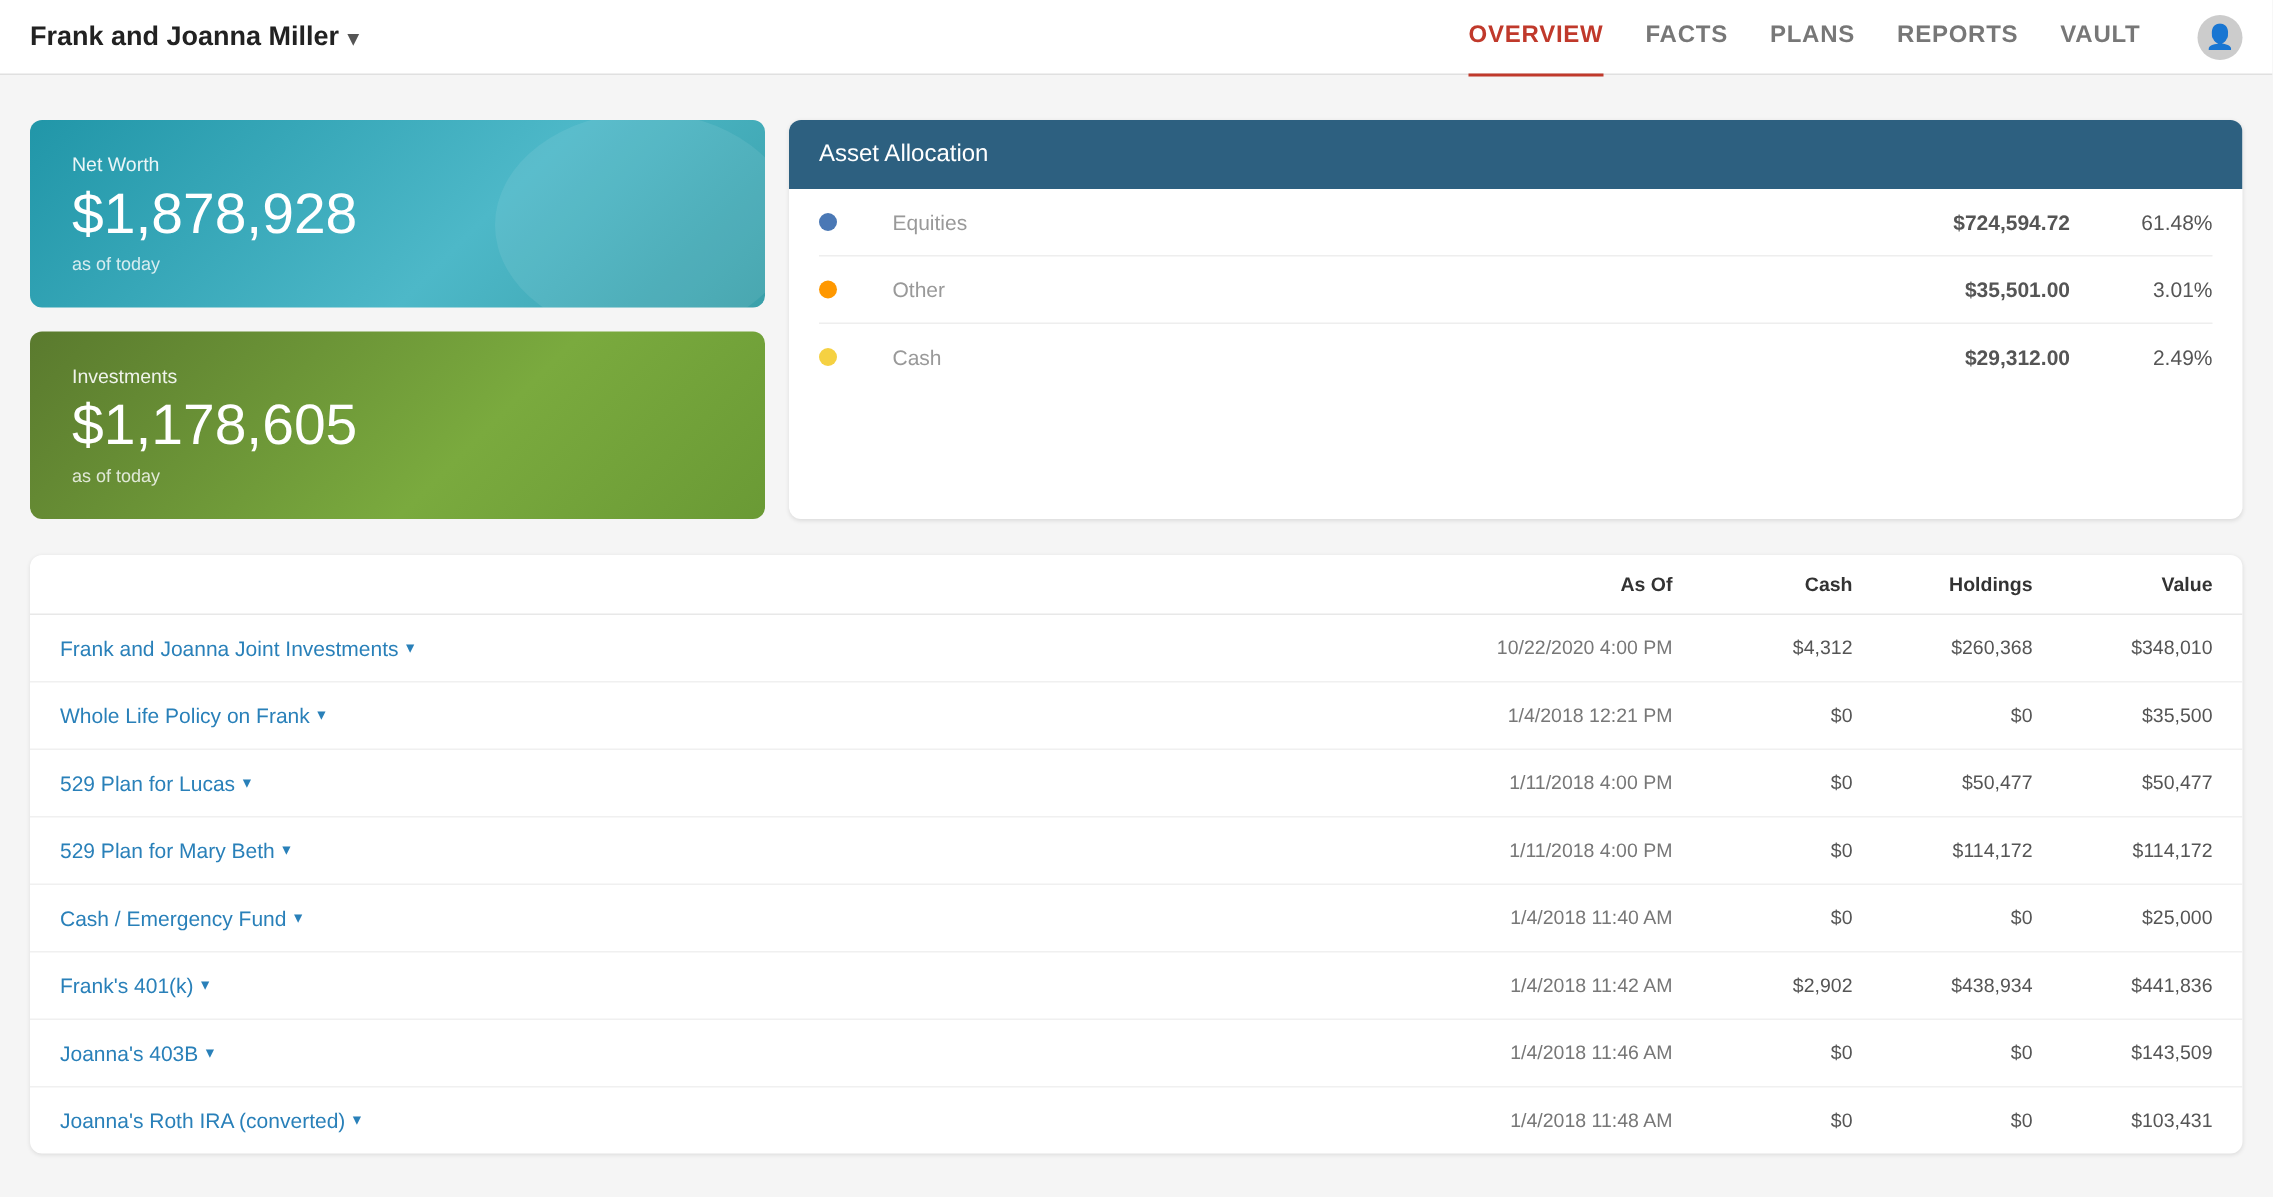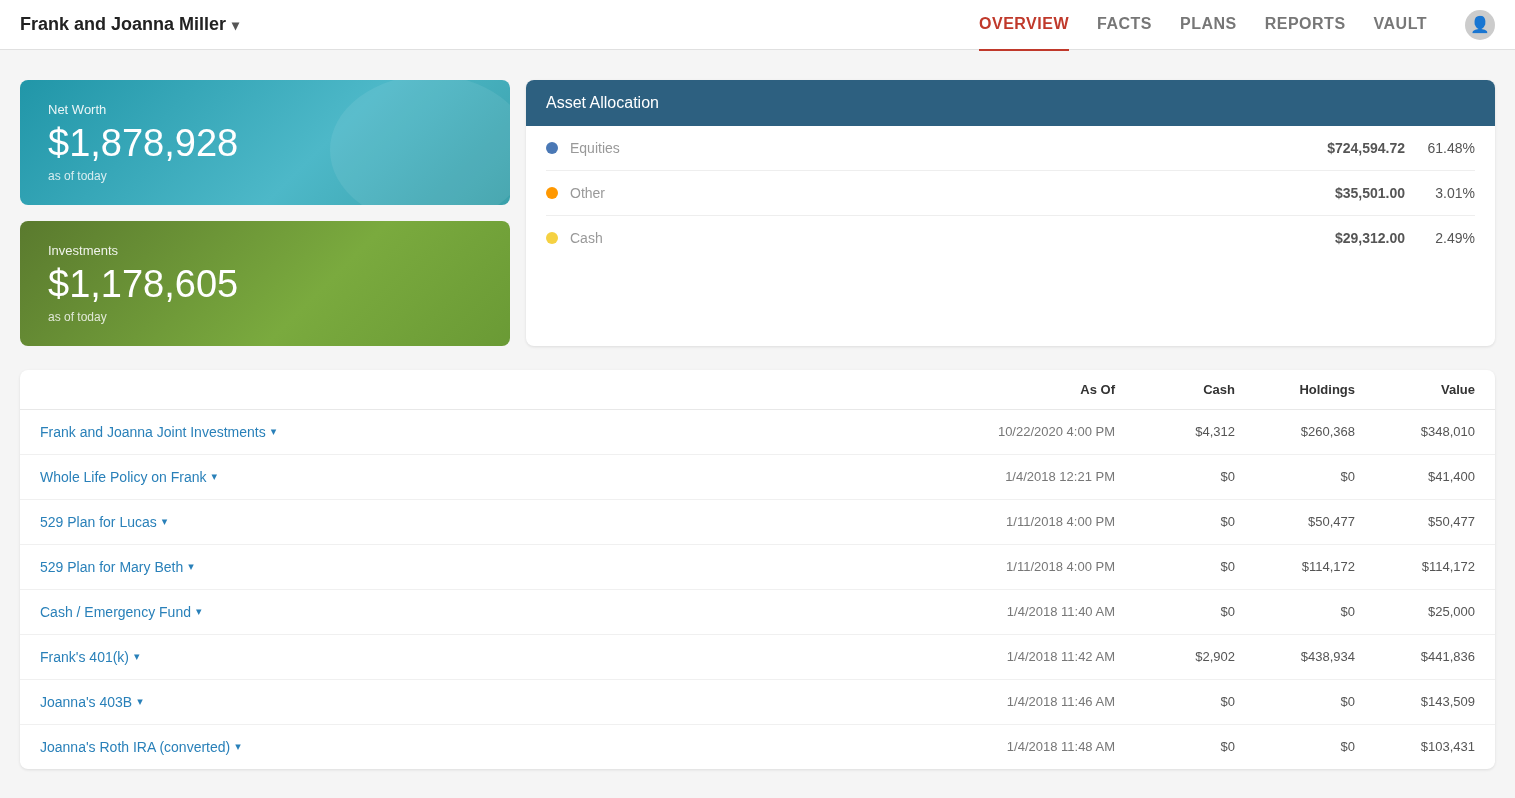--- a/index.html
+++ b/index.html
@@ -70,21 +70,21 @@
       padding: 14px 20px;
       display: flex;
       align-items: center;
     }
     .aa-header-title { color: #fff; font-size: 16px; font-weight: 500; flex: 1; }
 
     
     .aa-header-bar { display: flex; height: 100%; flex: 1; overflow: hidden; border-radius: 2px; margin-left: 10px; }
 
     .aa-rows { padding: 0 20px; }
-    .aa-row { display: flex; align-items: center; padding: 14px 0; border-bottom: 1px solid #eee; }
+    .aa-row { display: flex; align-items: center; padding: 14px 0; border-bottom: 1px solid #eee; gap: 25px; }
     .aa-row:last-child { border-bottom: none; }
     .aa-dot { width: 12px; height: 12px; border-radius: 50%; margin-right: 12px; flex-shrink: 0; }
     .aa-name { color: #999; flex: 1; font-size: 14px; }
     .aa-amount { width: 130px; text-align: right; color: #555; font-size: 14px; font-weight: bold; }
     .aa-pct { width: 70px; text-align: right; color: #555; font-size: 14px; }
 
     
     .table-section { background: #fff; border-radius: 8px; box-shadow: 0 1px 3px rgba(0,0,0,0.1); overflow: hidden; }
     .table-header-row { display: flex; padding: 12px 20px; border-bottom: 1px solid #e8e8e8; }
     .th-name { flex: 1; }
@@ -190,21 +190,21 @@
     <div class="td-asof">10/22/2020 4:00 PM</div>
     <div class="td-cash">$4,312</div>
     <div class="td-holdings">$260,368</div>
     <div class="td-value">$348,010</div>
   </div>
         <div class="table-data-row">
     <div class="td-name">Whole Life Policy on Frank <span class="row-dropdown">▾</span></div>
     <div class="td-asof">1/4/2018 12:21 PM</div>
     <div class="td-cash">$0</div>
     <div class="td-holdings">$0</div>
-    <div class="td-value">$41,400</div>
+    <div class="td-value">$35,500</div>
   </div>
         <div class="table-data-row">
     <div class="td-name">529 Plan for Lucas <span class="row-dropdown">▾</span></div>
     <div class="td-asof">1/11/2018 4:00 PM</div>
     <div class="td-cash">$0</div>
     <div class="td-holdings">$50,477</div>
     <div class="td-value">$50,477</div>
   </div>
         <div class="table-data-row">
     <div class="td-name">529 Plan for Mary Beth <span class="row-dropdown">▾</span></div>

